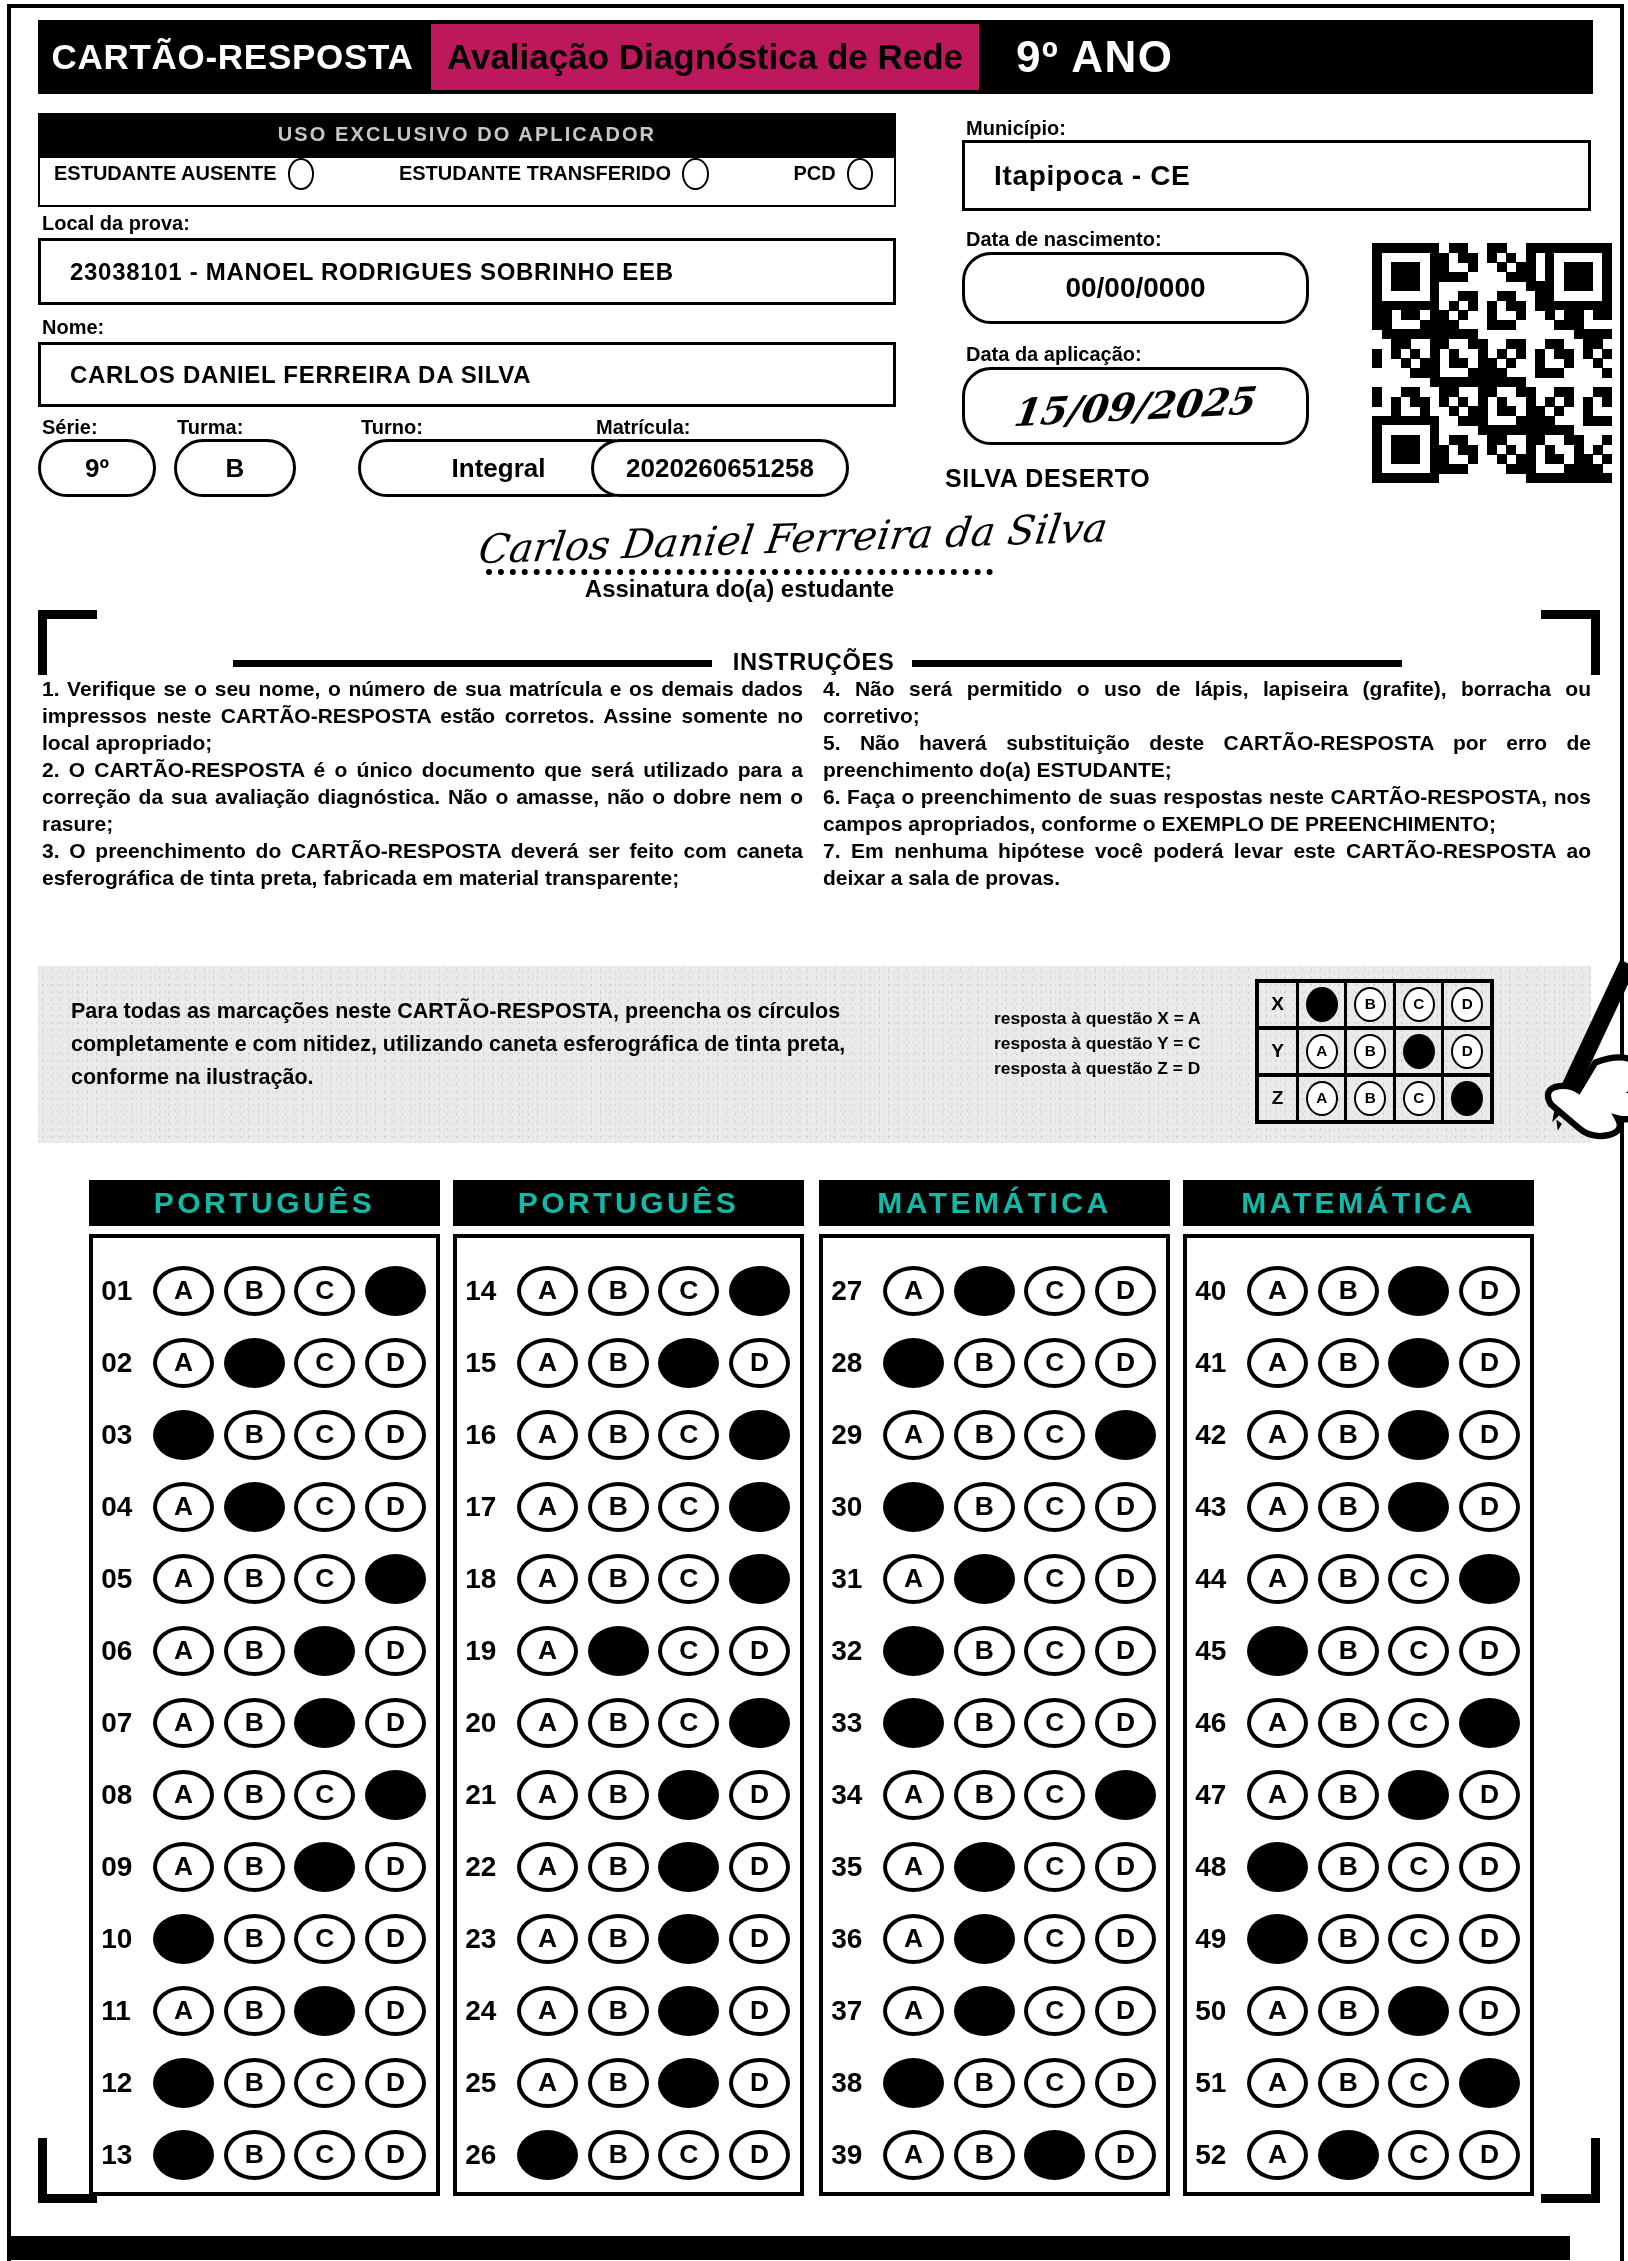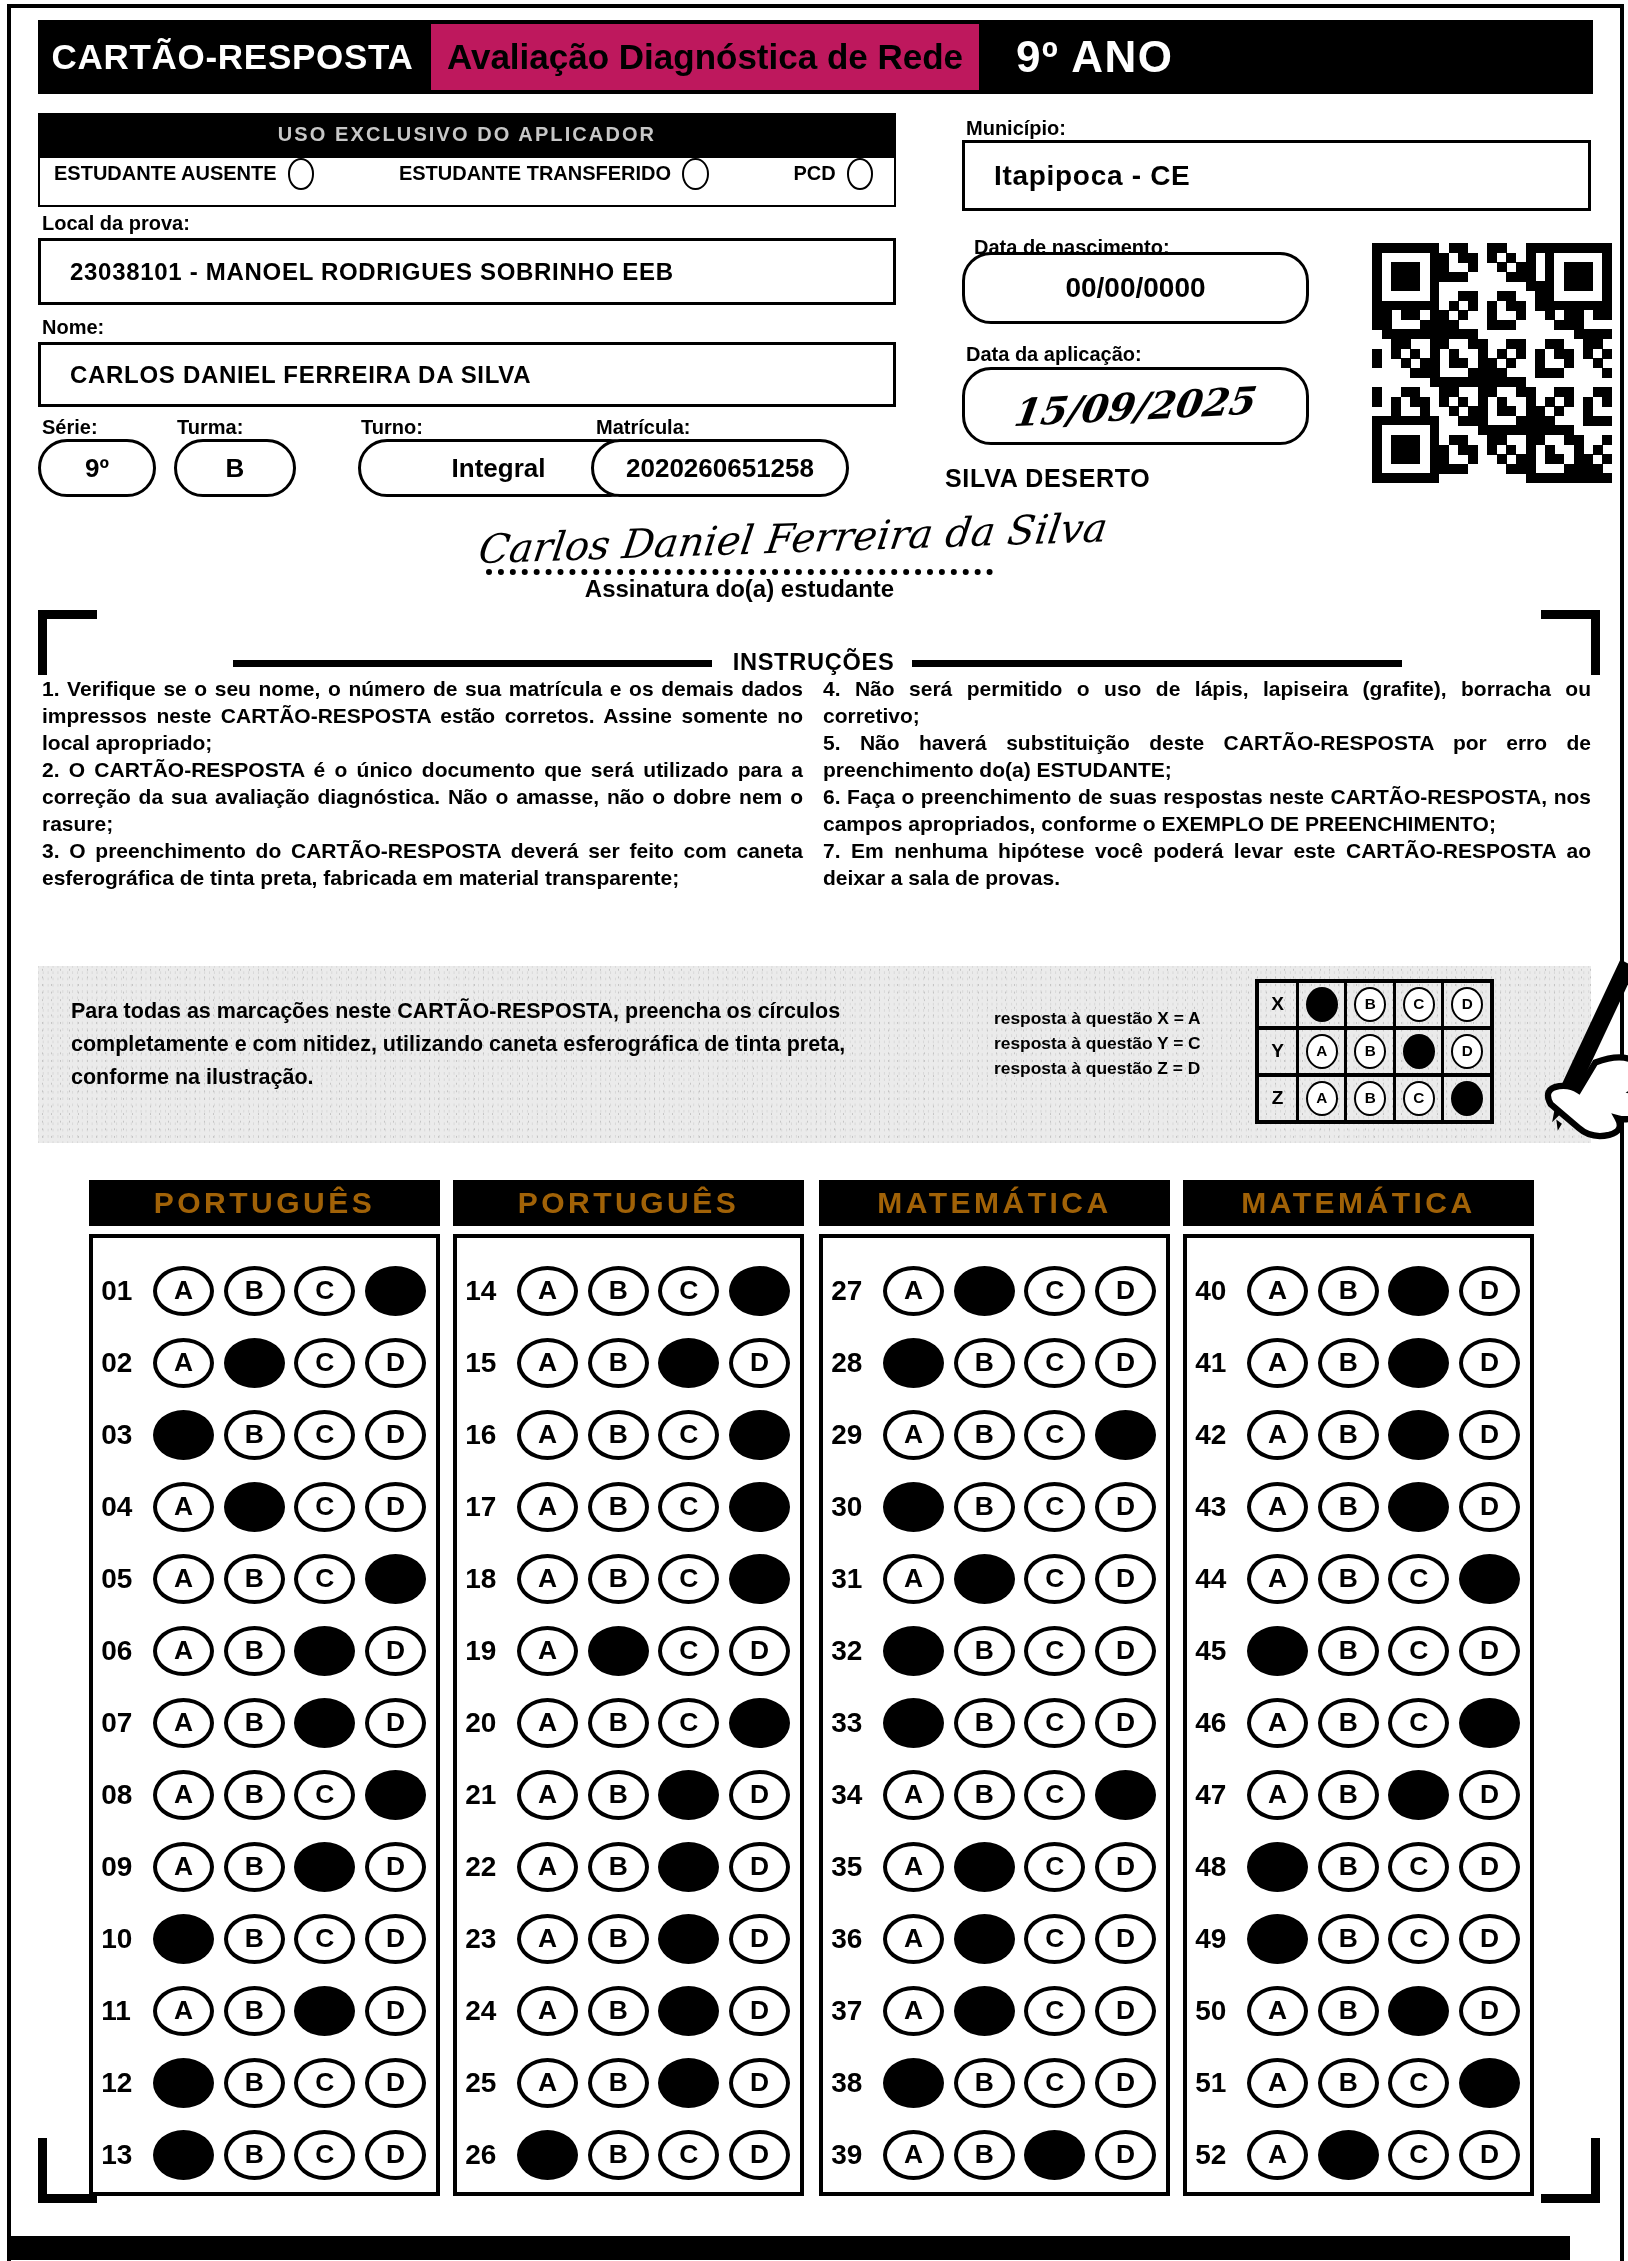--- a/index.html
+++ b/index.html
@@ -76,21 +76,21 @@
            border-right:3.5px solid #000;}
   .egcell{width:48px;height:43px;display:flex;align-items:center;justify-content:center;border-right:3.5px solid #000;}
   .egcell:last-child{border-right:none;}
   .ebubble{width:32px;height:35px;border:2.8px solid #000;border-radius:50%;display:flex;align-items:center;
            justify-content:center;font-size:15.3px;font-weight:bold;box-sizing:border-box;background:#fff;}
   .ebubble.filled{background:#000;}
   .ebubble.filled span{visibility:hidden;}
   .pen{position:absolute;left:1418px;top:-8.3px;width:202px;height:195px;pointer-events:none;}
 
   
-  .ahead{position:absolute;height:46px;background:#000;color:#a16207;display:flex;align-items:center;
+  .ahead{position:absolute;height:46px;background:#000;color:#14b8a6;display:flex;align-items:center;
          justify-content:center;font-size:30px;font-weight:bold;letter-spacing:3.5px;width:351px;top:1180px;}
   .abox{position:absolute;top:1234px;width:351px;height:962px;border:4.2px solid #000;box-sizing:border-box;
         padding:16.7px 4.2px 7px 8.3px;}
   .arow{display:flex;align-items:center;height:72px;}
   .qnum{width:42px;font-size:28px;font-weight:bold;}
   .bubble{width:61px;height:50px;border:4.2px solid #000;border-radius:50%;margin-left:9.7px;display:flex;
           align-items:center;justify-content:center;box-sizing:border-box;background:#fff;}
   .bubble span{font-size:26.4px;font-weight:bold;}
   .bubble.filled{background:#000;border-color:#000;}
   .bubble.filled span{visibility:hidden;}
@@ -139,21 +139,21 @@
   <div class="fbox center" style="left:38px;top:439px;width:118px;height:58px;">9º</div>
   <div class="fbox center" style="left:174px;top:439px;width:122px;height:58px;">B</div>
   <div class="fbox center" style="left:358px;top:439px;width:281px;height:58px;">Integral</div>
   <div class="fbox center" style="left:591px;top:439px;width:258px;height:58px;">2020260651258</div>
 
   <div class="polo" style="left: 945px; top: 464px;">SILVA DESERTO</div>
 
   <div class="flabel" style="left:966px;top:117px;">Município:</div>
   <div class="fbox big" style="left:962px;top:140px;width:629px;height:71px;font-size:28px;">Itapipoca - CE</div>
 
-  <div class="flabel" style="left:966px;top:236px;margin-left:8px;">Data de nascimento:</div>
+  <div class="flabel" style="left:966px;top:228px;">Data de nascimento:</div>
   <div class="fbox center" style="left:962px;top:252px;width:347px;height:72px;font-size:28px;">00/00/0000</div>
 
   <div class="flabel" style="left:966px;top:343px;">Data da aplicação:</div>
   <div class="fbox center" style="left:962px;top:367px;width:347px;height:78px;">
     <span class="handwrite" style="font-size:38px;transform:skewX(-12deg) rotate(-3deg);display:inline-block;">15/09/2025</span>
   </div>
 
   <div class="qr"><svg viewBox="0 0 25 25" shape-rendering="crispEdges">
         <g fill="#000">
           <rect x="0" y="0" width="7" height="7"></rect>

